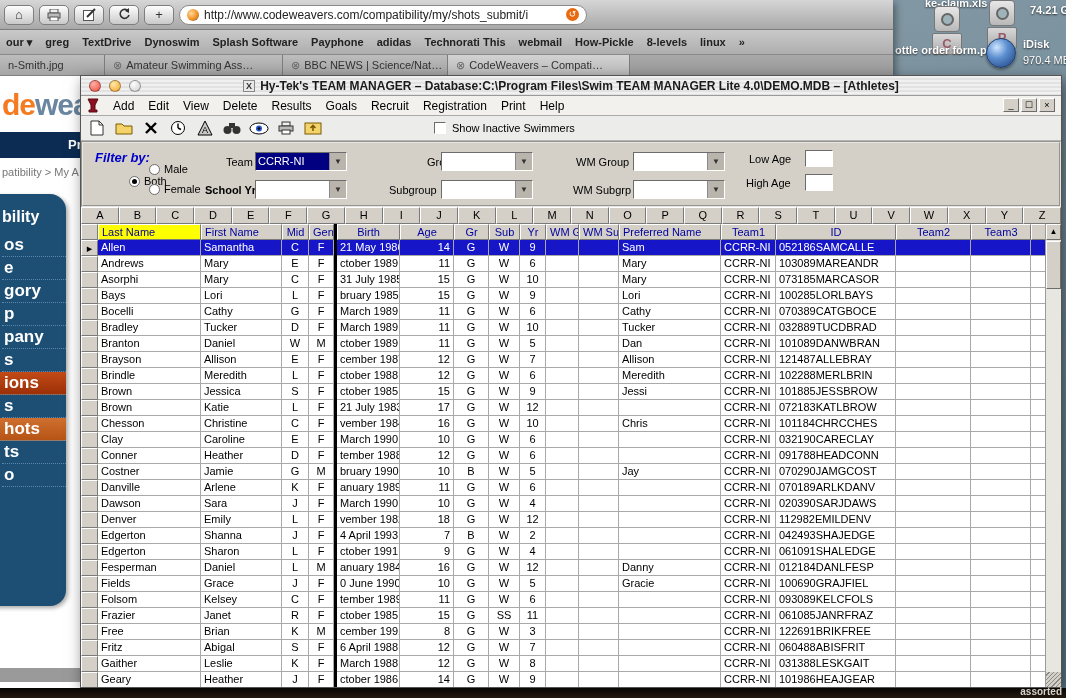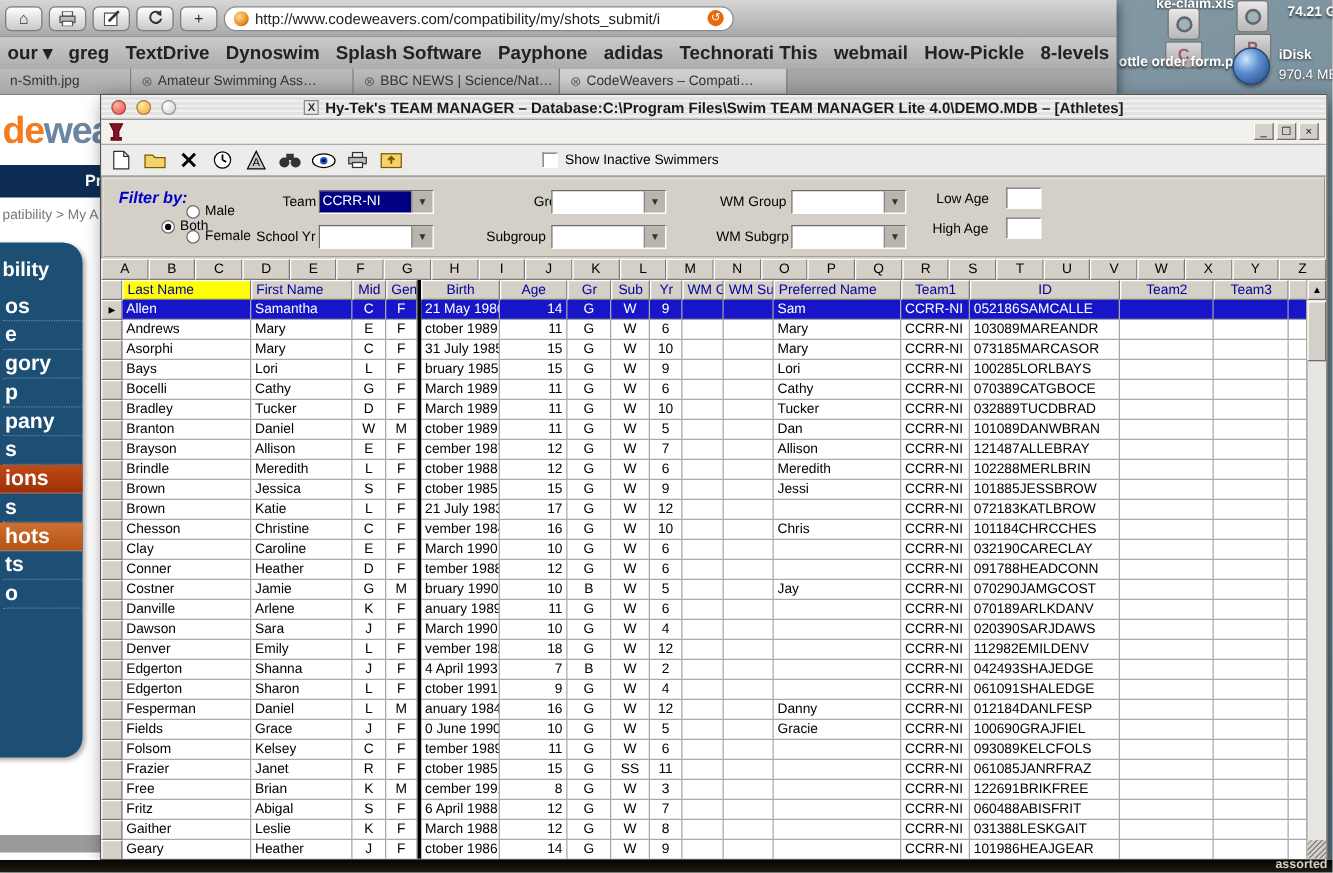--- a/index.html
+++ b/index.html
@@ -34,21 +34,21 @@
     font-size:13px; color:#333; }
   .pill { height:20px; border:1px solid #8a8a8a; border-radius:10px; background:#fff;
     display:flex; align-items:center; padding:0 7px; gap:5px; font-size:12px; color:#222; }
   .pill.url { width:408px; }
   .pill.search { width:225px; color:#999; }
   .fav { width:12px; height:12px; border-radius:50%;
     background:radial-gradient(circle at 35% 35%, #ffd9a0, #f08a18 60%, #1a5fae 100%); flex:none; }
   .orange-dot { width:13px; height:13px; border-radius:50%; background:#e86a10; color:#fff;
     font-size:9px; line-height:13px; text-align:center; flex:none; }
   .b-bookmarks { height:25px; background:linear-gradient(#c9c9c9,#aeaeae); border-bottom:1px solid #8a8a8a;
-    display:flex; align-items:center; gap:13px; padding:0 6px; font-size:15px; font-weight:bold; color:#222;
+    display:flex; align-items:center; gap:13px; padding:0 6px; font-size:11px; font-weight:bold; color:#222;
     overflow:hidden; white-space:nowrap; }
   .b-tabs { height:21px; background:linear-gradient(#a8a8a8,#9b9b9b); border-bottom:1px solid #808080;
     display:flex; }
   .tab { height:20px; border-right:1px solid #7d7d7d; background:linear-gradient(#bdbdbd,#a5a5a5);
     display:flex; align-items:center; gap:4px; padding:0 8px; font-size:11px; color:#333;
     white-space:nowrap; overflow:hidden; }
   .tab.active { background:linear-gradient(#d2d2d2,#bcbcbc); }
   .tab-close { color:#666; font-size:11px; }
   .t0{width:105px}.t1{width:178px}.t2{width:165px}.t3{width:182px}
 
@@ -292,20 +292,33 @@
     <div class="mac-title-text">
       <span class="x11-icon">X</span>
       <span>Hy-Tek's TEAM MANAGER – Database:C:\Program Files\Swim TEAM MANAGER Lite 4.0\DEMO.MDB – [Athletes]</span>
     </div>
   </div>
 
   <div class="menubar">
     <svg width="12" height="16">
         <path d="M1 1 h10 l-3 6 v5 h2 v2 H2 v-2 h2 V7 Z" fill="#8b1020" stroke="#5a0a14"></path>
       </svg>
+    <span style="display:flex; gap:14px;">
+
+    <span class="menu-item">Add</span>
+        <span class="menu-item">Edit</span>
+        <span class="menu-item">View</span>
+        <span class="menu-item">Delete</span>
+        <span class="menu-item">Results</span>
+        <span class="menu-item">Goals</span>
+        <span class="menu-item">Recruit</span>
+        <span class="menu-item">Registration</span>
+        <span class="menu-item">Print</span>
+        <span class="menu-item">Help</span>
+      </span>
     <span class="mdi-btns">
       <span class="mdi-btn">_</span>
       <span class="mdi-btn">☐</span>
       <span class="mdi-btn">×</span>
     </span>
   </div>
 
   <div class="app-toolbar">
     <span class="tb-icon">
         <svg width="14" height="16">
@@ -383,21 +396,21 @@
     <span class="radio" style="left:66px; top:40px;">
         <i></i>
         <span>Female</span>
       </span>
 
     <span class="flabel" style="left:143px; top:13px;">Team</span>
     <div class="combo filled" style="left:172px; top:9px;">
         <span class="val">CCRR-NI</span>
         <span class="drop">▼</span>
       </div>
-    <span class="flabel" style="left:122px; top:41px;">School Yr</span>
+    <span class="flabel" style="left:122px; top:41px;font-weight:bold;">School Yr</span>
     <div class="combo" style="left:172px; top:37px;">
         <span class="val"></span>
         <span class="drop">▼</span>
       </div>
 
     <span class="flabel" style="left:344px; top:13px;">Group</span>
     <div class="combo" style="left:358px; top:9px;">
         <span class="val"></span>
         <span class="drop">▼</span>
       </div>

